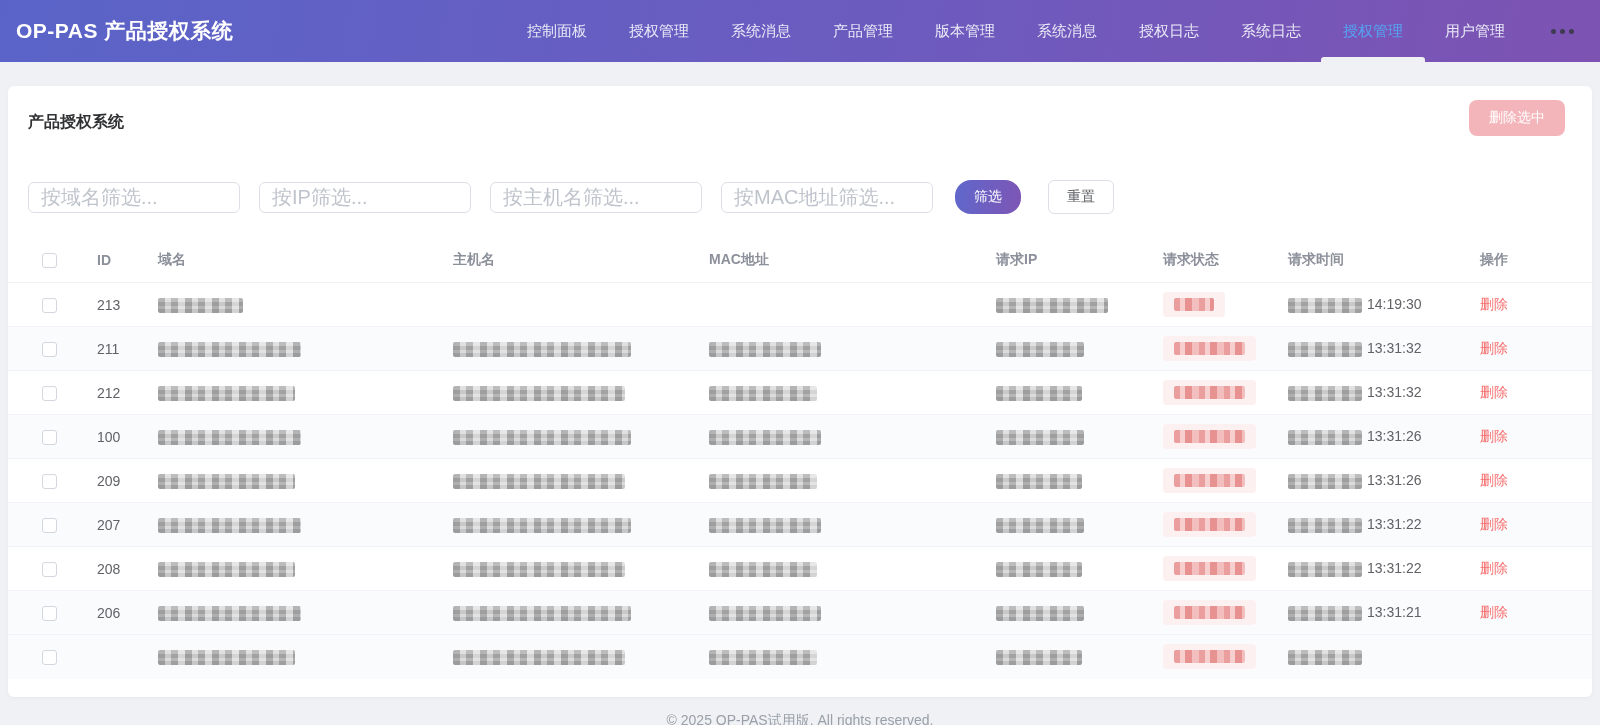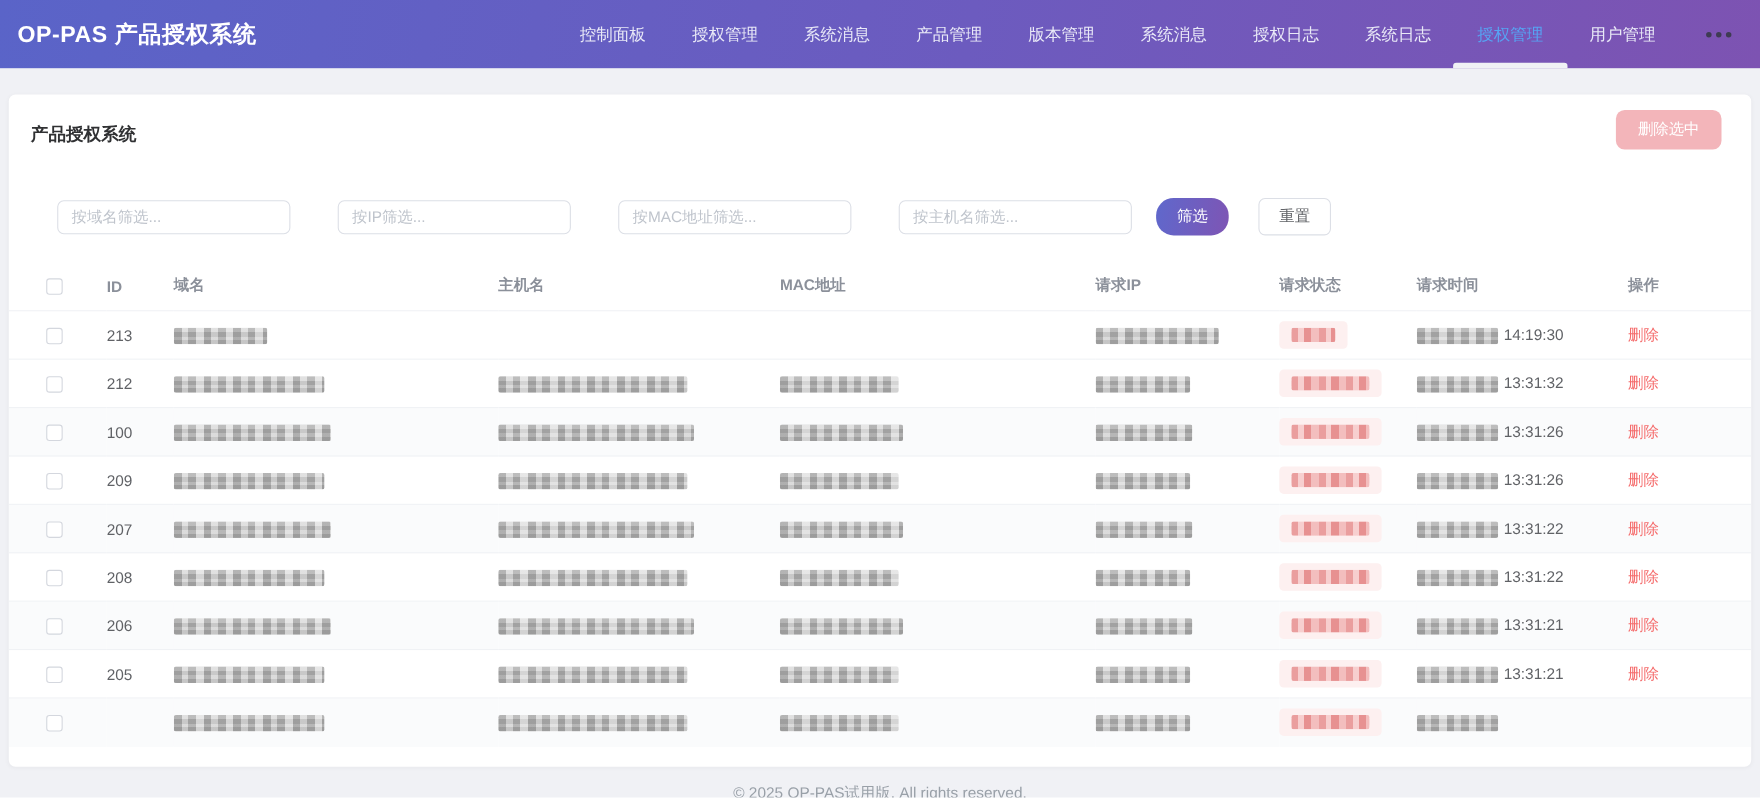--- a/index.html
+++ b/index.html
@@ -57,22 +57,22 @@
     border: none; border-radius: 8px;
     font-size: 14px; font-family: inherit; cursor: pointer;
   }
 
   
   .filters { display: flex; align-items: center; margin: 47px 20px 0 20px; }
   .filter-input {
     width: 212px; height: 31px;
     border: 1px solid #dcdfe6; border-radius: 6px;
     padding: 0 12px; margin-right: 19px;
-    font-size: 14px; font-family: inherit; color: #606266;
-    outline: none; background: #fff; margin-left: 24px;
+    font-size: 20px; font-family: inherit; color: #606266;
+    outline: none; background: #fff;
   }
   .filter-input::placeholder { color: #bfc4cc; }
   .btn-filter {
     height: 34px; padding: 0 19px; margin-left: 3px;
     background: linear-gradient(100deg, #5f68cc, #7e55b4);
     color: #fff; border: none; border-radius: 16px;
     font-size: 14px; font-family: inherit; cursor: pointer;
   }
   .btn-reset {
     height: 34px; padding: 0 18px; margin-left: 27px;
@@ -172,22 +172,22 @@
 
 <main class="card">
   <div class="card-head">
     <h1 class="page-title">产品授权系统</h1>
   </div>
   <button class="btn-delete-selected">删除选中</button>
 
   <div class="filters">
     <input class="filter-input" type="text" placeholder="按域名筛选..." style="">
     <input class="filter-input" type="text" placeholder="按IP筛选..." style="">
+    <input class="filter-input" type="text" placeholder="按主机名筛选..." style="">
     <input class="filter-input" type="text" placeholder="按MAC地址筛选..." style="">
-    <input class="filter-input" type="text" placeholder="按主机名筛选..." style="">
     <button class="btn-filter">筛选</button>
     <button class="btn-reset">重置</button>
   </div>
 
   <div class="table-wrap">
     <table>
       <colgroup>
         <col style="width:89px">
           <col style="width:61px">
           <col style="width:295px">
@@ -218,20 +218,33 @@
     <td><span class="redact" style="width: 85px;"></span></td>
     <td></td>
     <td></td>
     <td><span class="redact" style="width: 112px;"></span></td>
     <td><span class="badge">
                 <span class="redact red" style="width: 40px;"></span>
               </span></td>
     <td class="c-time"><span class="redact" style="width: 74px;"></span><span class="time">14:19:30</span></td>
     <td><a class="del">删除</a></td>
   </tr>
+          <tr class="striped">
+    <td class="c-check"><span class="checkbox"></span></td>
+    <td><span>211</span></td>
+    <td><span class="redact" style="width: 143px;"></span></td>
+    <td><span class="redact" style="width: 178px;"></span></td>
+    <td><span class="redact" style="width: 112px;"></span></td>
+    <td><span class="redact" style="width: 88px;"></span></td>
+    <td><span class="badge">
+                <span class="redact red" style="width: 71px;"></span>
+              </span></td>
+    <td class="c-time"><span class="redact" style="width: 74px;"></span><span class="time">13:31:32</span></td>
+    <td><a class="del">删除</a></td>
+  </tr>
           <tr>
     <td class="c-check"><span class="checkbox"></span></td>
     <td><span>212</span></td>
     <td><span class="redact" style="width: 137px;"></span></td>
     <td><span class="redact" style="width: 172px;"></span></td>
     <td><span class="redact" style="width: 108px;"></span></td>
     <td><span class="redact" style="width: 86px;"></span></td>
     <td><span class="badge">
                 <span class="redact red" style="width: 71px;"></span>
               </span></td>
@@ -296,33 +309,20 @@
     <td><span class="redact" style="width: 143px;"></span></td>
     <td><span class="redact" style="width: 178px;"></span></td>
     <td><span class="redact" style="width: 112px;"></span></td>
     <td><span class="redact" style="width: 88px;"></span></td>
     <td><span class="badge">
                 <span class="redact red" style="width: 71px;"></span>
               </span></td>
     <td class="c-time"><span class="redact" style="width: 74px;"></span><span class="time">13:31:21</span></td>
     <td><a class="del">删除</a></td>
   </tr>
-          <tr>
-    <td class="c-check"><span class="checkbox"></span></td>
-    <td><span>205</span></td>
-    <td><span class="redact" style="width: 137px;"></span></td>
-    <td><span class="redact" style="width: 172px;"></span></td>
-    <td><span class="redact" style="width: 108px;"></span></td>
-    <td><span class="redact" style="width: 86px;"></span></td>
-    <td><span class="badge">
-                <span class="redact red" style="width: 71px;"></span>
-              </span></td>
-    <td class="c-time"><span class="redact" style="width: 74px;"></span><span class="time">13:31:21</span></td>
-    <td><a class="del">删除</a></td>
-  </tr>
           <tr class="striped partial">
     <td class="c-check"><span class="checkbox"></span></td>
     <td><span></span></td>
     <td><span class="redact" style="width: 137px;"></span></td>
     <td><span class="redact" style="width: 172px;"></span></td>
     <td><span class="redact" style="width: 108px;"></span></td>
     <td><span class="redact" style="width: 86px;"></span></td>
     <td><span class="badge">
                 <span class="redact red" style="width: 71px;"></span>
               </span></td>

